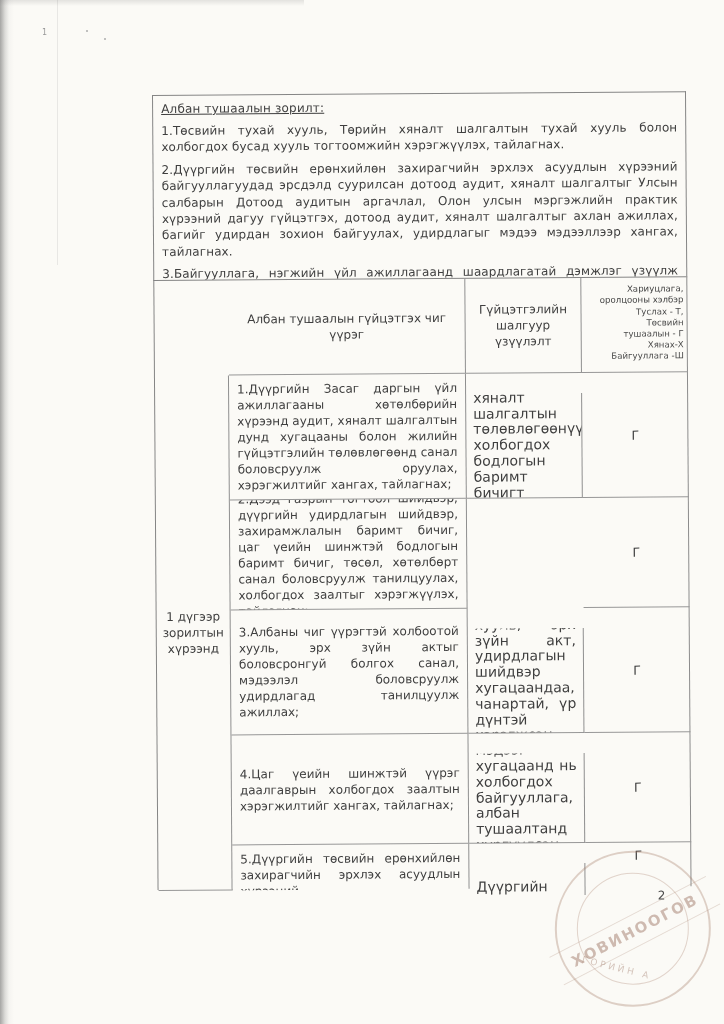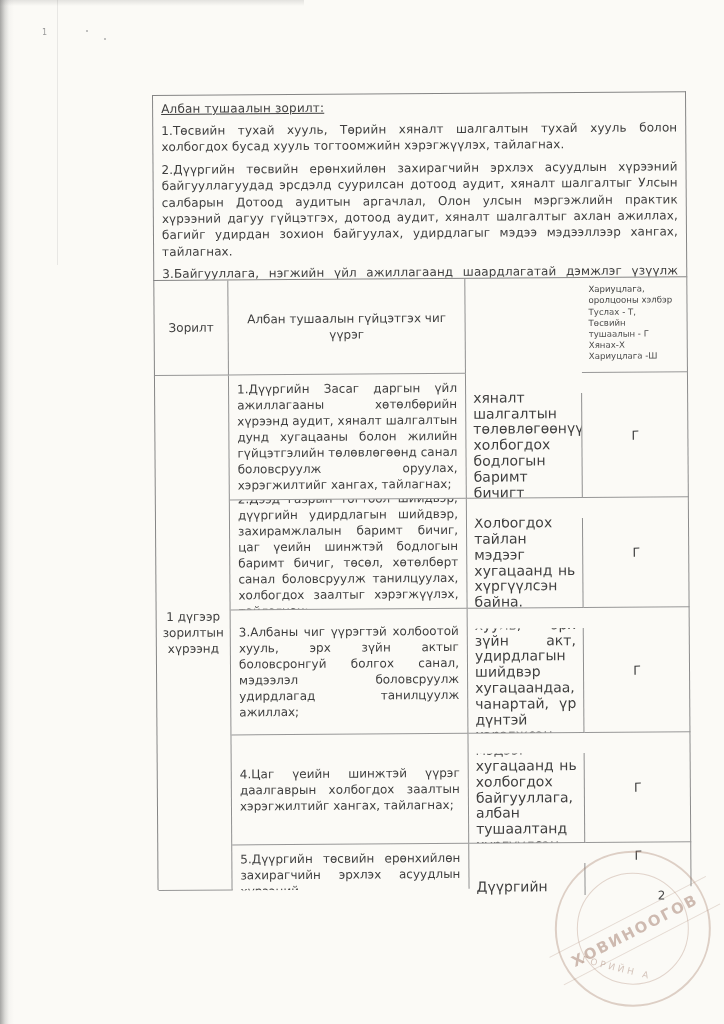--- a/index.html
+++ b/index.html
@@ -63,21 +63,21 @@
   }
   .cell{
     box-sizing:border-box;overflow:hidden;
     border-right:1px solid #8f8f8f;border-bottom:1px solid #979797;
     display:flex;align-items:center;
   }
   .cell.last-col{border-right:none;}
   .cell.no-bottom{border-bottom:none;}
   .hdr{justify-content:center;text-align:center;font-size:12px;line-height:16px;padding:4px;}
   .hdr-resp{
-    align-items:flex-start;justify-content:flex-start;text-align:left;
+    align-items:flex-start;justify-content:flex-start;text-align:right;
     font-size:8.6px;line-height:11px;padding:6px 4px 4px 7px;display:block;
   }
   .hdr-resp .resp-title{margin-bottom:1px;}
   .hdr-resp .legend{color:#4a4a4a;}
   .goal-cell{
     grid-area:2 / 1 / 7 / 2;
     justify-content:center;text-align:center;font-size:12px;line-height:16px;padding:4px;
   }
   .duty{padding:6px 8px;font-size:12px;line-height:16px;}
   .duty>div,.crit>div{width:100%;text-align:justify;}
@@ -129,46 +129,43 @@
 
   <div class="intro-box">
     <div class="intro-title">Албан тушаалын зорилт:</div>
     <div class="intro-p">1.Төсвийн тухай хууль, Төрийн хяналт шалгалтын тухай хууль болон холбогдох бусад хууль тогтоомжийн хэрэгжүүлэх, тайлагнах.</div>
     <div class="intro-p">2.Дүүргийн төсвийн ерөнхийлөн захирагчийн эрхлэх асуудлын хүрээний байгууллагуудад эрсдэлд суурилсан дотоод аудит, хяналт шалгалтыг Улсын салбарын Дотоод аудитын аргачлал, Олон улсын мэргэжлийн практик хүрээний дагуу гүйцэтгэх, дотоод аудит, хяналт шалгалтыг ахлан ажиллах, багийг удирдан зохион байгуулах, удирдлагыг мэдээ мэдээллээр хангах, тайлагнах.</div>
     <div class="intro-p">3.Байгууллага, нэгжийн үйл ажиллагаанд шаардлагатай дэмжлэг үзүүлж хууль тогтоомжид заасан бусад чиг үүргийг хэрэгжүүлэх.</div>
   </div>
 
   <div class="tbl">
 
-    <div class="cell hdr" style="grid-area:1/1/2/2;">Зорилт</div>
     <div class="cell hdr" style="grid-area:1/2/2/3;">Албан тушаалын гүйцэтгэх чиг үүрэг</div>
+    <div class="cell hdr" style="grid-area:1/3/2/4;">Гүйцэтгэлийн шалгуур үзүүлэлт</div>
     <div class="cell hdr-resp last-col" style="grid-area:1/4/2/5;">
       <div class="resp-title">Хариуцлага, оролцооны хэлбэр</div>
       <div class="legend">Туслах - Т,</div>
       <div class="legend">Төсвийн</div>
       <div class="legend">тушаалын - Г</div>
       <div class="legend">Хянах-Х</div>
-      <div class="legend">Хариуцлага -Ш</div>
+      <div class="legend">Байгууллага -Ш</div>
     </div>
 
     <div class="cell goal-cell">1 дүгээр зорилтын хүрээнд</div>
 
     <div class="cell duty" style="grid-area:2/2/3/3;">
         <div>1.Дүүргийн Засаг даргын үйл ажиллагааны хөтөлбөрийн хүрээнд аудит, хяналт шалгалтын дунд хугацааны болон жилийн гүйцэтгэлийн төлөвлөгөөнд санал боловсруулж оруулах, хэрэгжилтийг хангах, тайлагнах;</div>
       </div>
     <div class="cell crit" style="grid-area:2/3/3/4;">
         <div>Албаны аудит, хяналт шалгалтын төлөвлөгөөнүүд холбогдох бодлогын баримт бичигт нийцсэн байна.</div>
       </div>
     <div class="cell mark last-col" style="grid-area:2/4/3/5;">Г</div>
 
     <div class="cell duty" style="grid-area:3/2/4/3;">
         <div>2.Дээд газрын тогтоол шийдвэр, дүүргийн удирдлагын шийдвэр, захирамжлалын баримт бичиг, цаг үеийн шинжтэй бодлогын баримт бичиг, төсөл, хөтөлбөрт санал боловсруулж танилцуулах, холбогдох заалтыг хэрэгжүүлэх, тайлагнах;</div>
-      </div>
-    <div class="cell crit" style="grid-area:3/3/4/4;">
-        <div>Холбогдох тайлан мэдээг хугацаанд нь хүргүүлсэн байна.</div>
       </div>
     <div class="cell mark last-col" style="grid-area:3/4/4/5;">Г</div>
 
     <div class="cell duty" style="grid-area:4/2/5/3;">
         <div>3.Албаны чиг үүрэгтэй холбоотой хууль, эрх зүйн актыг боловсронгуй болгох санал, мэдээлэл боловсруулж удирдлагад танилцуулж ажиллах;</div>
       </div>
     <div class="cell crit" style="grid-area:4/3/5/4;">
         <div>Холбогдох хууль, эрх зүйн акт, удирдлагын шийдвэр хугацаандаа, чанартай, үр дүнтэй хэрэгжсэн байна.</div>
       </div>
     <div class="cell mark last-col" style="grid-area:4/4/5/5;">Г</div>

